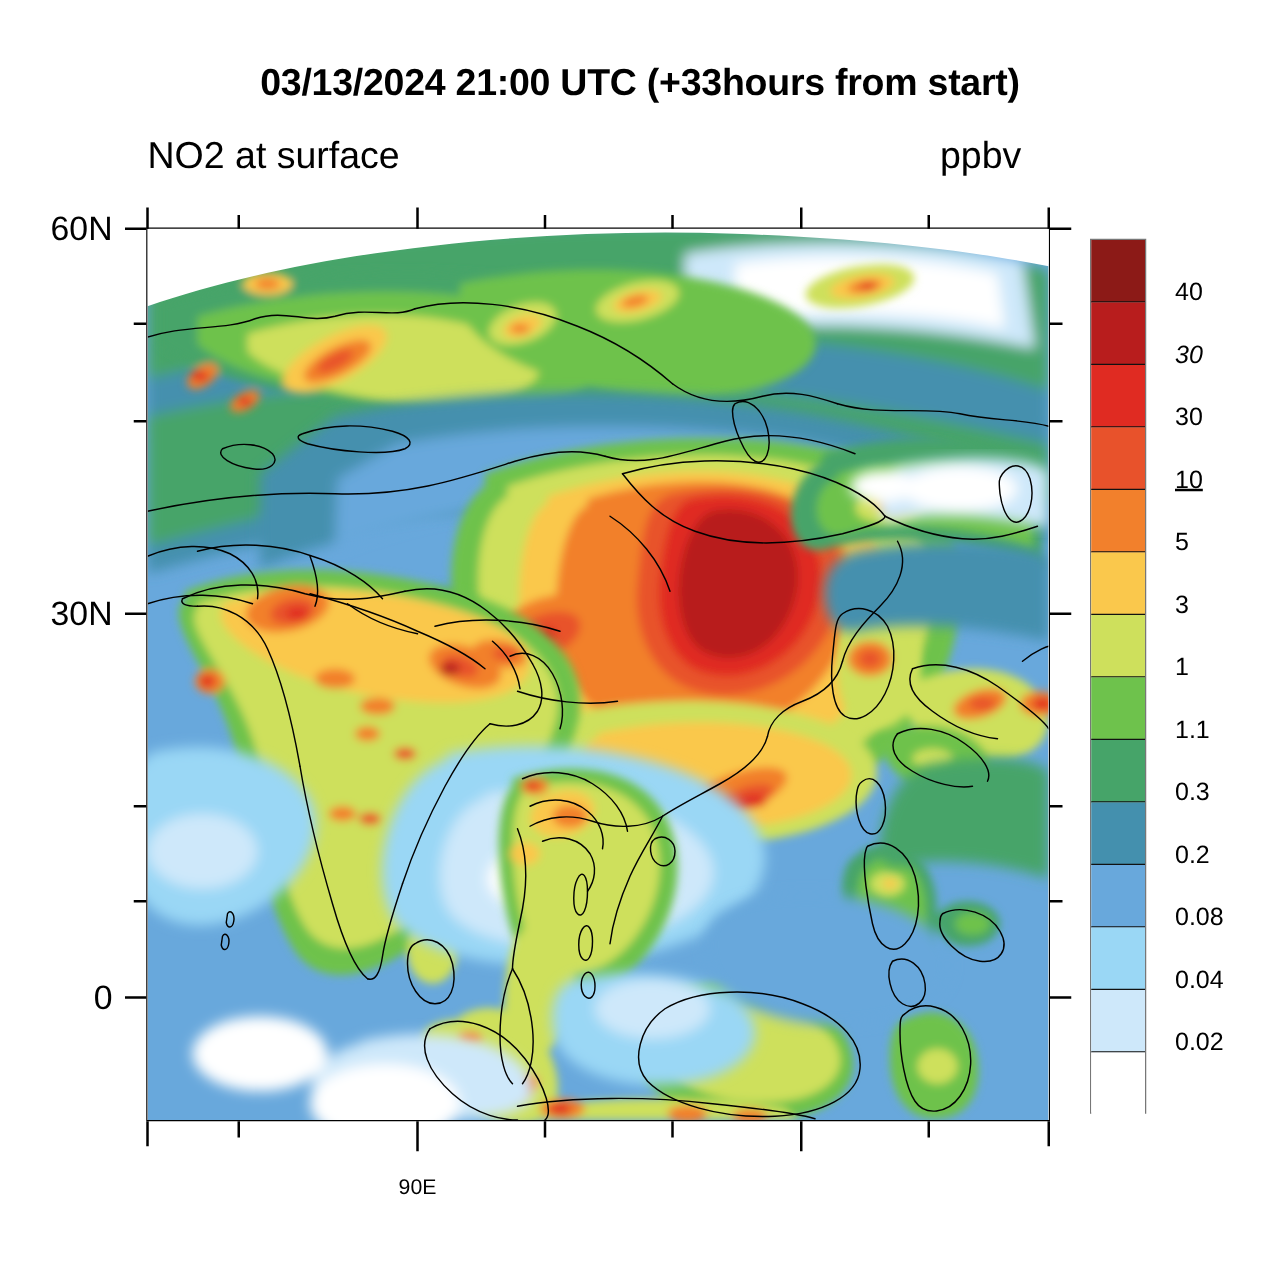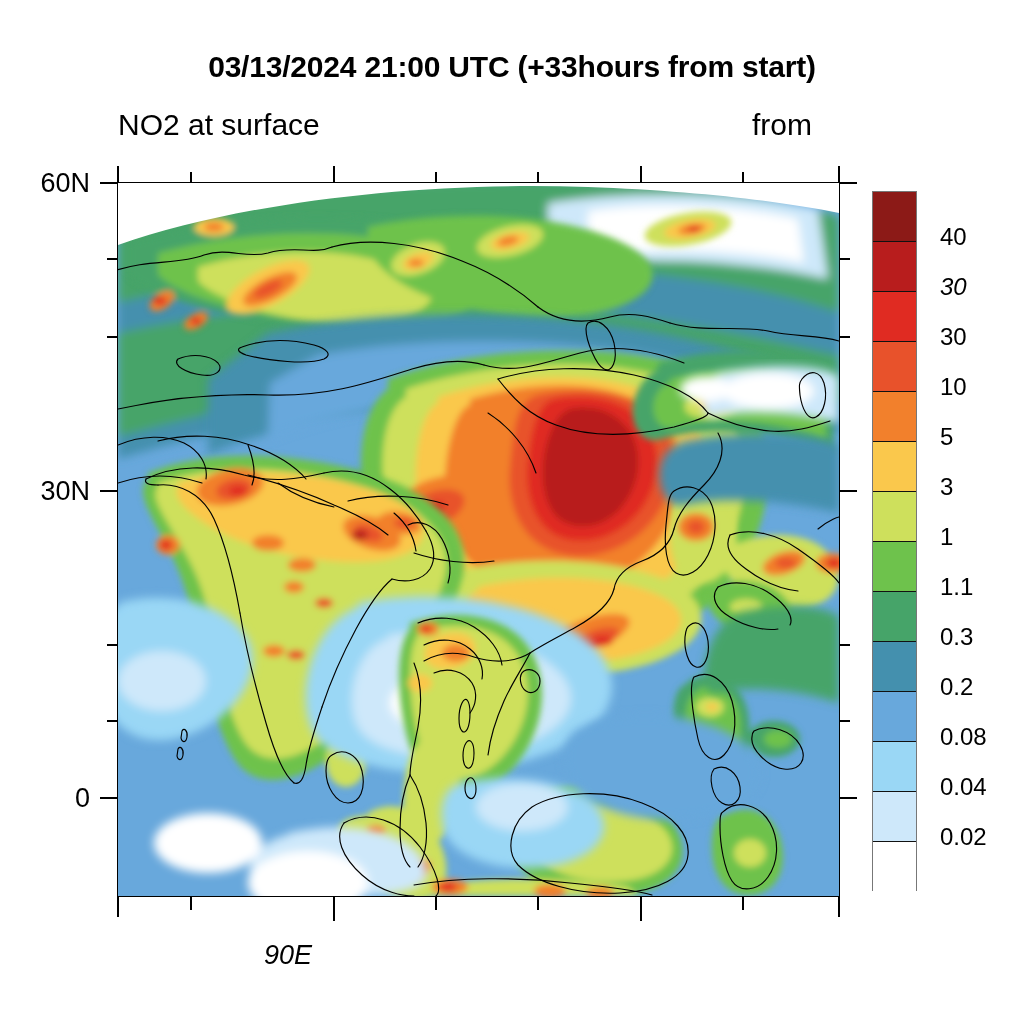--- a/index.html
+++ b/index.html
@@ -8,34 +8,34 @@
   #title{position:absolute;left:0;top:50px;width:1024px;text-align:center;
          font-size:30px;font-weight:bold;letter-spacing:-0.2px;}
   #subtitle{position:absolute;left:118px;top:108px;font-size:30px;}
   #units{position:absolute;left:752px;top:108px;font-size:30px;}
   #plotframe{position:absolute;left:117px;top:182px;width:723px;height:715px;
              border:1.6px solid #000;box-sizing:border-box;background:#fff;}
   #mapclip{position:absolute;inset:0;overflow:hidden;}
   .ytickwrap{position:absolute;left:0;top:0;width:1024px;height:1024px;
              pointer-events:none;}
   .ytxt{position:absolute;font-size:27px;text-align:right;width:100px;}
-  .xtxt{position:absolute;font-size:27px;text-align:left;width:140px;font-style:italic;}
+  .xtxt{position:absolute;font-size:17px;text-align:center;width:140px;}
   .tick{position:absolute;background:#000;}
   #cbar{position:absolute;left:872px;top:191px;width:45px;height:700px;
         border:1.2px solid #777;box-sizing:border-box;}
   .cband{width:100%;box-sizing:border-box;border-bottom:1.3px solid #111;}
   .cband:last-child{border-bottom:none;}
-  .clab{position:absolute;left:940px;font-size:24px;white-space:nowrap;}
+  .clab{position:absolute;left:940px;font-size:20px;white-space:nowrap;}
 </style>
 </head>
 <body>
 
 <div id="title">03/13/2024 21:00 UTC (+33hours from start)</div>
 <div id="subtitle">NO2 at surface</div>
-<div id="units">from</div>
+<div id="units">ppbv</div>
 
 <div id="plotframe">
   <div id="mapclip">
     <svg width="721" height="713" viewBox="0 0 721 713">
       <defs>
         <clipPath id="domain">
           <path d="M0,60 C120,18 300,-4 470,2 C580,6 660,16 721,28 L721,713 L0,713 Z"></path>
         </clipPath>
         <filter id="sm" x="-10%" y="-10%" width="120%" height="120%">
           <feGaussianBlur stdDeviation="3.4"></feGaussianBlur>
@@ -393,21 +393,21 @@
     <div class="cband" style="background: rgb(68, 144, 174); height: 50px;"></div>
     <div class="cband" style="background: rgb(104, 168, 220); height: 50px;"></div>
     <div class="cband" style="background: rgb(154, 215, 245); height: 50px;"></div>
     <div class="cband" style="background: rgb(206, 232, 250); height: 50px;"></div>
     <div class="cband" style="background: rgb(255, 255, 255); height: 50px; border-bottom: none;"></div>
   </div>
 <div id="cbar-labels">
     <div class="clab" style="top: 223px;">40</div>
     <div class="clab" style="top: 273px; font-style: italic;">30</div>
     <div class="clab" style="top: 323px;">30</div>
-    <div class="clab" style="top: 373px;">10</div>
+    <div class="clab" style="top: 373px; text-decoration: underline;">10</div>
     <div class="clab" style="top: 423px;">5</div>
     <div class="clab" style="top: 473px;">3</div>
     <div class="clab" style="top: 523px;">1</div>
     <div class="clab" style="top: 573px;">1.1</div>
     <div class="clab" style="top: 623px; text-align: right;">0.3</div>
     <div class="clab" style="top: 673px;">0.2</div>
     <div class="clab" style="top: 723px;">0.08</div>
     <div class="clab" style="top: 773px;">0.04</div>
     <div class="clab" style="top: 823px;">0.02</div>
   </div>

